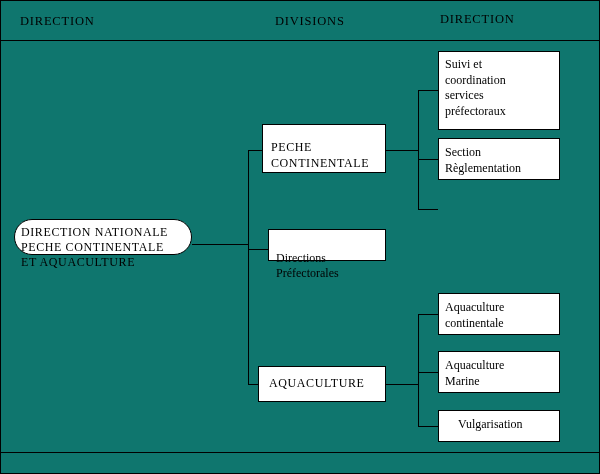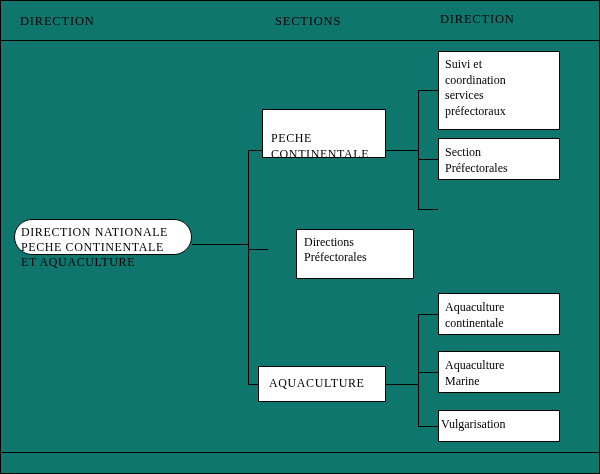--- a/index.html
+++ b/index.html
@@ -62,37 +62,36 @@
     height: 36px;
     letter-spacing: 0.4px;
     line-height: 15px;
     padding-top: 5px;
     padding-left: 6px;
     border-radius: 23px;
   }
 
   .div-peche {
     left: 262px;
-    top: 109px;
+    top: 124px;
     width: 124px;
     height: 49px;
     letter-spacing: 0.6px;
     line-height: 16px;
-    padding-top: 20px;
+    padding-top: 14px;
     padding-left: 8px;
   }
   .div-directions {
     left: 268px;
     top: 229px;
     width: 118px;
-    height: 50px;
+    height: 32px;
     line-height: 15px;
-    padding-top: 5px;
+    padding-top: 21px;
     padding-left: 7px;
-    margin-left: 28px;
   }
   .div-aquaculture {
     left: 258px;
     top: 366px;
     width: 128px;
     height: 36px;
     letter-spacing: 0.6px;
     padding-top: 9px;
     padding-left: 10px;
   }
@@ -142,42 +141,42 @@
     padding-top: 6px;
     padding-left: 6px;
   }
   .sec-vulgarisation {
     left: 438px;
     top: 410px;
     width: 122px;
     height: 32px;
     line-height: 15.5px;
     padding-top: 6px;
-    padding-left: 2px;
+    padding-left: 19px;
   }
 
   .conn {
     position: absolute;
     background: #000000;
   }
 </style>
 </head>
 <body>
 
 <div id="page">
 
   <div class="frame-border outer-top"></div>
   <div class="frame-border outer-bottom"></div>
   <div class="frame-border outer-left"></div>
   <div class="frame-border outer-right"></div>
   <div class="frame-border header-rule"></div>
   <div class="frame-border footer-rule"></div>
 
   <div class="col-header hdr-direction">DIRECTION</div>
-  <div class="col-header hdr-divisions">SECTIONS</div>
+  <div class="col-header hdr-divisions">DIVISIONS</div>
   <div class="col-header hdr-sections">DIRECTION</div>
 
   <div class="conn" style="left:192px; top:244px; width:56px; height:1px;"></div>
   <div class="conn" style="left:248px; top:150px; width:1px; height:235px;"></div>
   <div class="conn" style="left:248px; top:150px; width:14px; height:1px;"></div>
   <div class="conn" style="left:248px; top:249px; width:20px; height:1px;"></div>
   <div class="conn" style="left:248px; top:384px; width:10px; height:1px;"></div>
 
   <div class="conn" style="left:386px; top:150px; width:32px; height:1px;"></div>
   <div class="conn" style="left:418px; top:90px; width:1px; height:120px;"></div>
@@ -199,20 +198,20 @@
 CONTINENTALE</div>
   <div class="node div-directions">Directions
 Préfectorales</div>
   <div class="node caps div-aquaculture">AQUACULTURE</div>
 
   <div class="node sec-suivi">Suivi et
 coordination
 services
 préfectoraux</div>
   <div class="node sec-reglementation">Section
-Préfectorales</div>
+Règlementation</div>
   <div class="node sec-aqua-cont">Aquaculture
 continentale</div>
   <div class="node sec-aqua-marine">Aquaculture
 Marine</div>
   <div class="node sec-vulgarisation">Vulgarisation</div>
 
 </div>
 
 </body></html>

